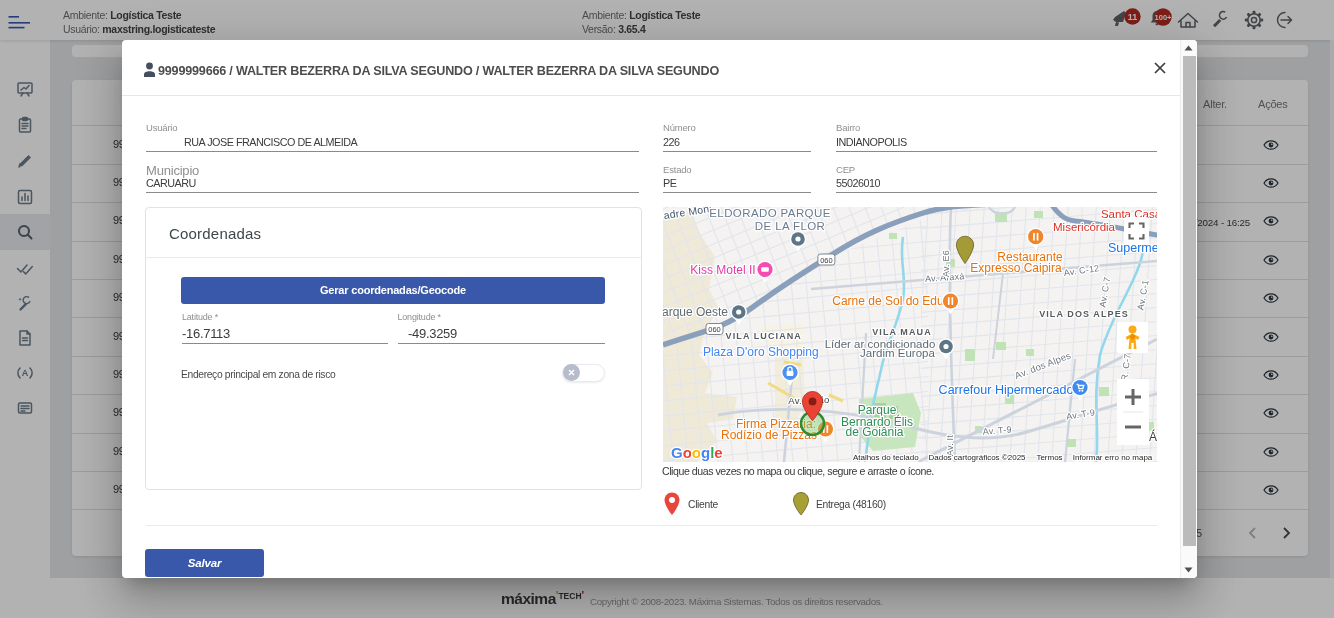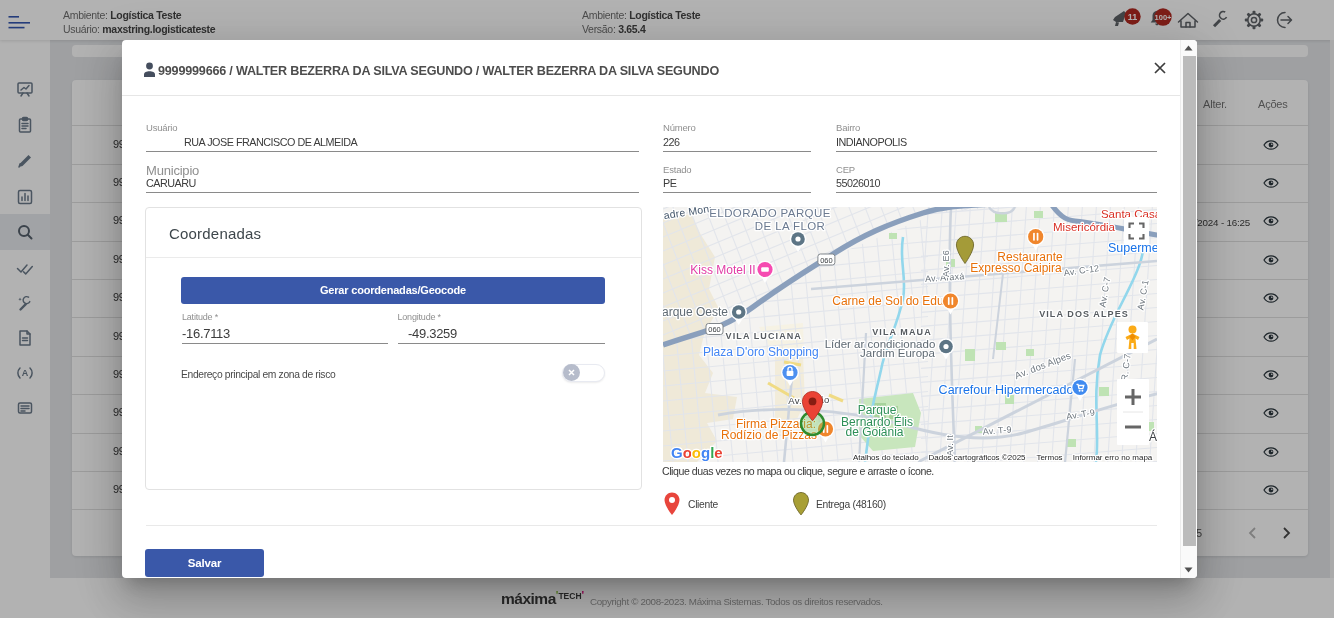--- a/index.html
+++ b/index.html
@@ -548,21 +548,21 @@
 <svg class="abs" style="left:542px;top:452px" width="16" height="24" viewBox="0 0 16 24">
       <path d="M8,0.5 C3.8,0.5 0.5,3.9 0.5,8.1 C0.5,13.7 8,23 8,23 C8,23 15.5,13.7 15.5,8.1 C15.5,3.9 12.2,0.5 8,0.5 Z" fill="#e8453c"></path>
       <circle cx="8" cy="8" r="3" fill="#fff"></circle>
     </svg>
 <div class="abs" style="left:566px;top:458.5px;font-size:10.3px;color:#424242;letter-spacing:-0.3px;">Cliente</div>
 <svg class="abs" style="left:671px;top:452px" width="16" height="24" viewBox="0 0 16 24">
       <path d="M8,0.5 C3.8,0.5 0.5,3.9 0.5,8.1 C0.5,13.7 8,23 8,23 C8,23 15.5,13.7 15.5,8.1 C15.5,3.9 12.2,0.5 8,0.5 Z" fill="#a89f35" stroke="#6e672a" stroke-width="0.9"></path>
     </svg>
 <div class="abs" style="left:694px;top:458.5px;font-size:10.3px;color:#424242;letter-spacing:-0.3px;">Entrega (48160)</div>
 <div class="abs" style="left:24px;top:485px;width:1011px;height:1px;background:#e9e9e9;"></div>
-<div class="abs" style="left:23px;top:509px;width:119px;height:28px;background:#3a58a9;border-radius:3px;color:#fff;font-size:11.5px;font-weight:bold;letter-spacing:-0.2px;text-align:center;line-height:28px;">Salvar</div>
+<div class="abs" style="left:23px;top:509px;width:119px;height:28px;background:#3a58a9;border-radius:3px;color:#fff;font-size:11.5px;font-weight:bold;letter-spacing:-0.2px;text-align:center;line-height:28px;font-style:italic;">Salvar</div>
 <div class="abs" style="left:1058px;top:0;width:17px;height:538px;background:#fafafa;border-left:1px solid #ececec;border-radius:0 4px 4px 0;"></div>
 <div class="abs" style="left:1060.5px;top:16px;width:13px;height:490px;background:#bbbbbb;"></div>
 <svg class="abs" style="left:1062px;top:5px" width="9" height="6" viewBox="0 0 9 6">
       <path d="M0.5,5.5 L4.5,0.5 L8.5,5.5 Z" fill="#505050"></path>
     </svg>
 <svg class="abs" style="left:1062px;top:527px" width="9" height="6" viewBox="0 0 9 6">
       <path d="M0.5,0.5 L4.5,5.5 L8.5,0.5 Z" fill="#505050"></path>
     </svg>
 </div>
 </body></html>

